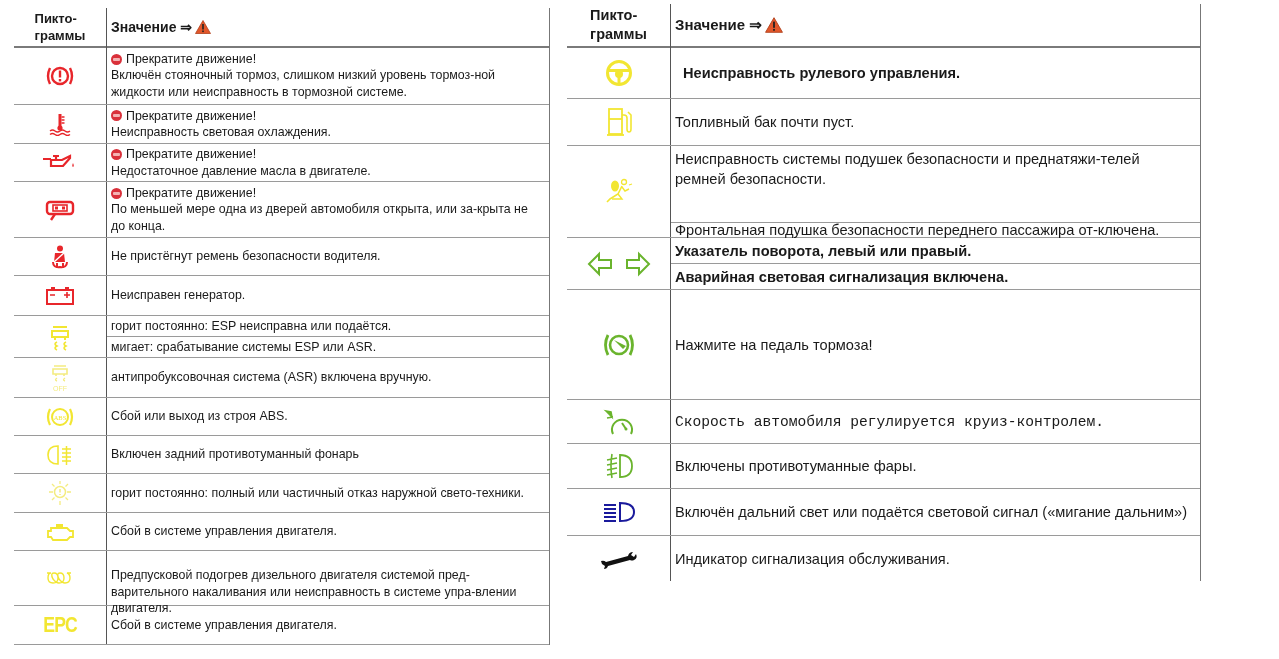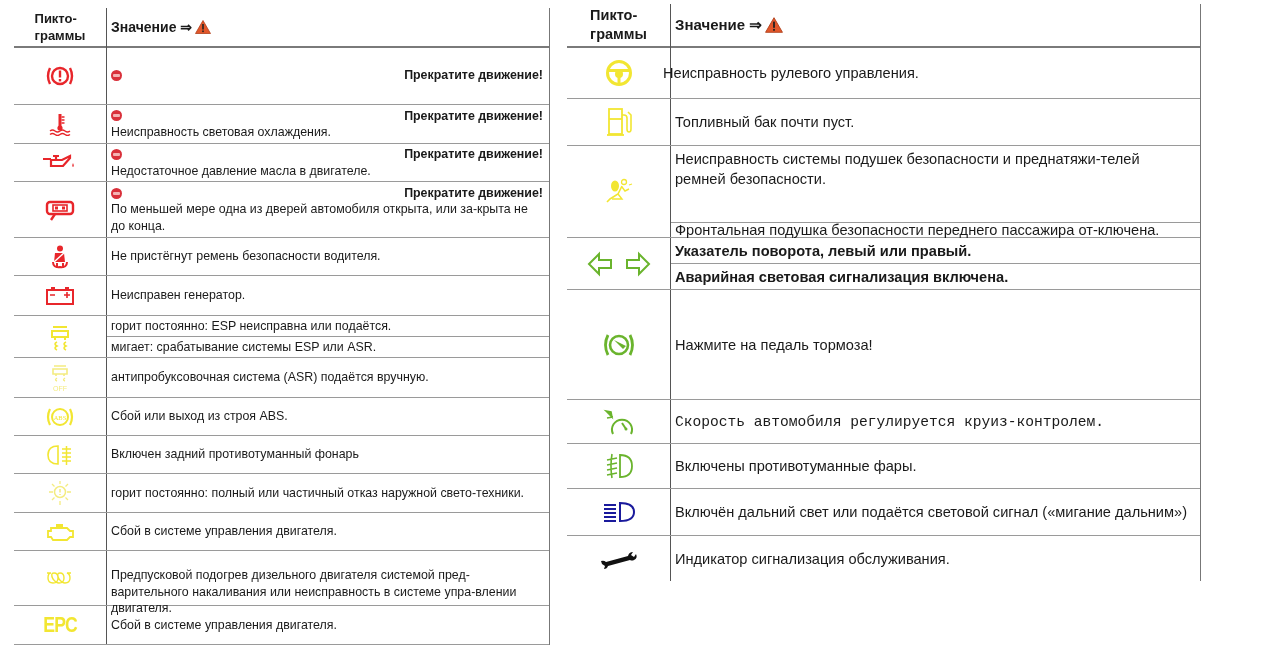--- a/index.html
+++ b/index.html
@@ -10,21 +10,21 @@
   .hdr .c2{position:absolute;top:0;bottom:0;display:flex;align-items:center;font-weight:bold;font-size:14px;padding-left:4px;}
   .vline{position:absolute;top:0;width:1px;background:#555;}
   .rline{position:absolute;right:-1px;width:1px;background:#777;}
   .row{position:absolute;left:0;right:0;border-bottom:1px solid #9a9a9a;}
   .row .icon{position:absolute;left:0;top:0;bottom:0;display:flex;align-items:center;justify-content:center;}
   .row .txt{position:absolute;top:0;bottom:0;right:0;}
   .cell{position:absolute;left:0;right:0;display:flex;flex-direction:column;justify-content:center;padding-left:4px;padding-right:6px;box-sizing:border-box;}
   .cell.sub{border-top:1px solid #9a9a9a;}
   .L .txt{font-size:12.4px;line-height:16.5px;}
   .R .txt{font-size:14.6px;line-height:20px;}
-  .stop{font-weight:bold;display:flex;align-items:center;justify-content:space-between;}
+  .stop{font-weight:normal;display:flex;align-items:center;}
   .stopi{display:inline-block;width:11px;height:11px;border-radius:50%;background:#d9303a;margin-right:4px;position:relative;}
   .stopi:after{content:"";position:absolute;left:2px;right:2px;top:4px;height:3px;background:#f3b3b3;border-radius:1px;}
   .warn{display:inline-block;margin-left:3px;vertical-align:middle;}
   svg{display:block;}
 </style>
 </head>
 <body>
 
 <div class="tbl L" style="left:14px;top:8px;width:535px;height:637px;">
   <div class="hdr" style="height:38px;">
@@ -51,20 +51,21 @@
           <rect x="13.8" y="6.5" width="2.4" height="7" fill="#e8262b"></rect>
           <rect x="13.8" y="15" width="2.4" height="2.4" fill="#e8262b"></rect>
         </svg>
     </div>
     <div class="txt" style="left:93px;">
       <div class="cell" style="top:0;bottom:0;">
         <div class="stop">
             <span class="stopi"></span>
             <span>Прекратите движение!</span>
           </div>
+        <div>Включён стояночный тормоз, слишком низкий уровень тормоз-ной жидкости или неисправность в тормозной системе.</div>
       </div>
     </div>
   </div>
 
   <div class="row" style="top:97px;height:38px;">
     <div class="icon" style="width:92px;">
       <svg width="24" height="24" viewBox="0 0 24 24">
           <rect x="10.5" y="2" width="3" height="14" fill="#e8262b"></rect>
           <path d="M13.5 5h3M13.5 8h3M13.5 11h3" stroke="#e8262b" stroke-width="1.4"></path>
           <circle cx="12" cy="16" r="2.6" fill="#e8262b"></circle>
@@ -176,21 +177,21 @@
   <div class="row" style="top:350px;height:39px;">
     <div class="icon" style="width:92px;">
       <svg width="22" height="30" viewBox="0 0 22 30">
           <path d="M5 3 h12 M4 6 h14 v5 h-14 z M7 11 v2 M15 11 v2" fill="none" stroke="#f4ec80" stroke-width="1.6"></path>
           <path d="M8 15 q-3 2 0 3 M16 15 q-3 2 0 3" fill="none" stroke="#f4ec80" stroke-width="1.4"></path>
           <text x="11" y="28" text-anchor="middle" font-family="Liberation Sans, sans-serif" font-size="7" fill="#f4ec80">OFF</text>
         </svg>
     </div>
     <div class="txt" style="left:93px;">
       <div class="cell" style="top:0;bottom:0;">
-          <div>антипробуксовочная система (ASR) подаётся вручную.</div>
+          <div>антипробуксовочная система (ASR) включена вручную.</div>
         </div>
     </div>
   </div>
 
   <div class="row" style="top:390px;height:37px;">
     <div class="icon" style="width:92px;">
       <svg width="30" height="24" viewBox="0 0 30 24">
           <circle cx="15" cy="12" r="8" fill="none" stroke="#f2e632" stroke-width="2"></circle>
           <path d="M5 4 Q1 12 5 20 M25 4 Q29 12 25 20" fill="none" stroke="#f2e632" stroke-width="2.2"></path>
           <text x="15" y="14.5" text-anchor="middle" font-family="Liberation Serif, serif" font-size="6.5" fill="#f2e632">ABS</text>
@@ -289,21 +290,21 @@
 
   <div class="row" style="top:44px;height:50px;">
     <div class="icon" style="width:103px;">
       <svg width="28" height="28" viewBox="0 0 28 28">
           <circle cx="14" cy="14" r="11.5" fill="none" stroke="#f2e632" stroke-width="3"></circle>
           <rect x="3" y="10" width="22" height="3" fill="#f2e632"></rect>
           <circle cx="14" cy="15" r="4" fill="#f2e632"></circle>
           <path d="M14 18 v7" stroke="#f2e632" stroke-width="3"></path>
         </svg>
     </div>
-    <div class="txt" style="left:92px;">
+    <div class="txt" style="left:112px;font-weight:bold;">
       <div class="cell" style="top:0;bottom:0;">
           <div>Неисправность рулевого управления.</div>
         </div>
     </div>
   </div>
 
   <div class="row" style="top:95px;height:46px;">
     <div class="icon" style="width:103px;">
       <svg width="26" height="30" viewBox="0 0 26 30">
           <rect x="3" y="2" width="13" height="25" fill="none" stroke="#f2e632" stroke-width="1.8"></rect>

